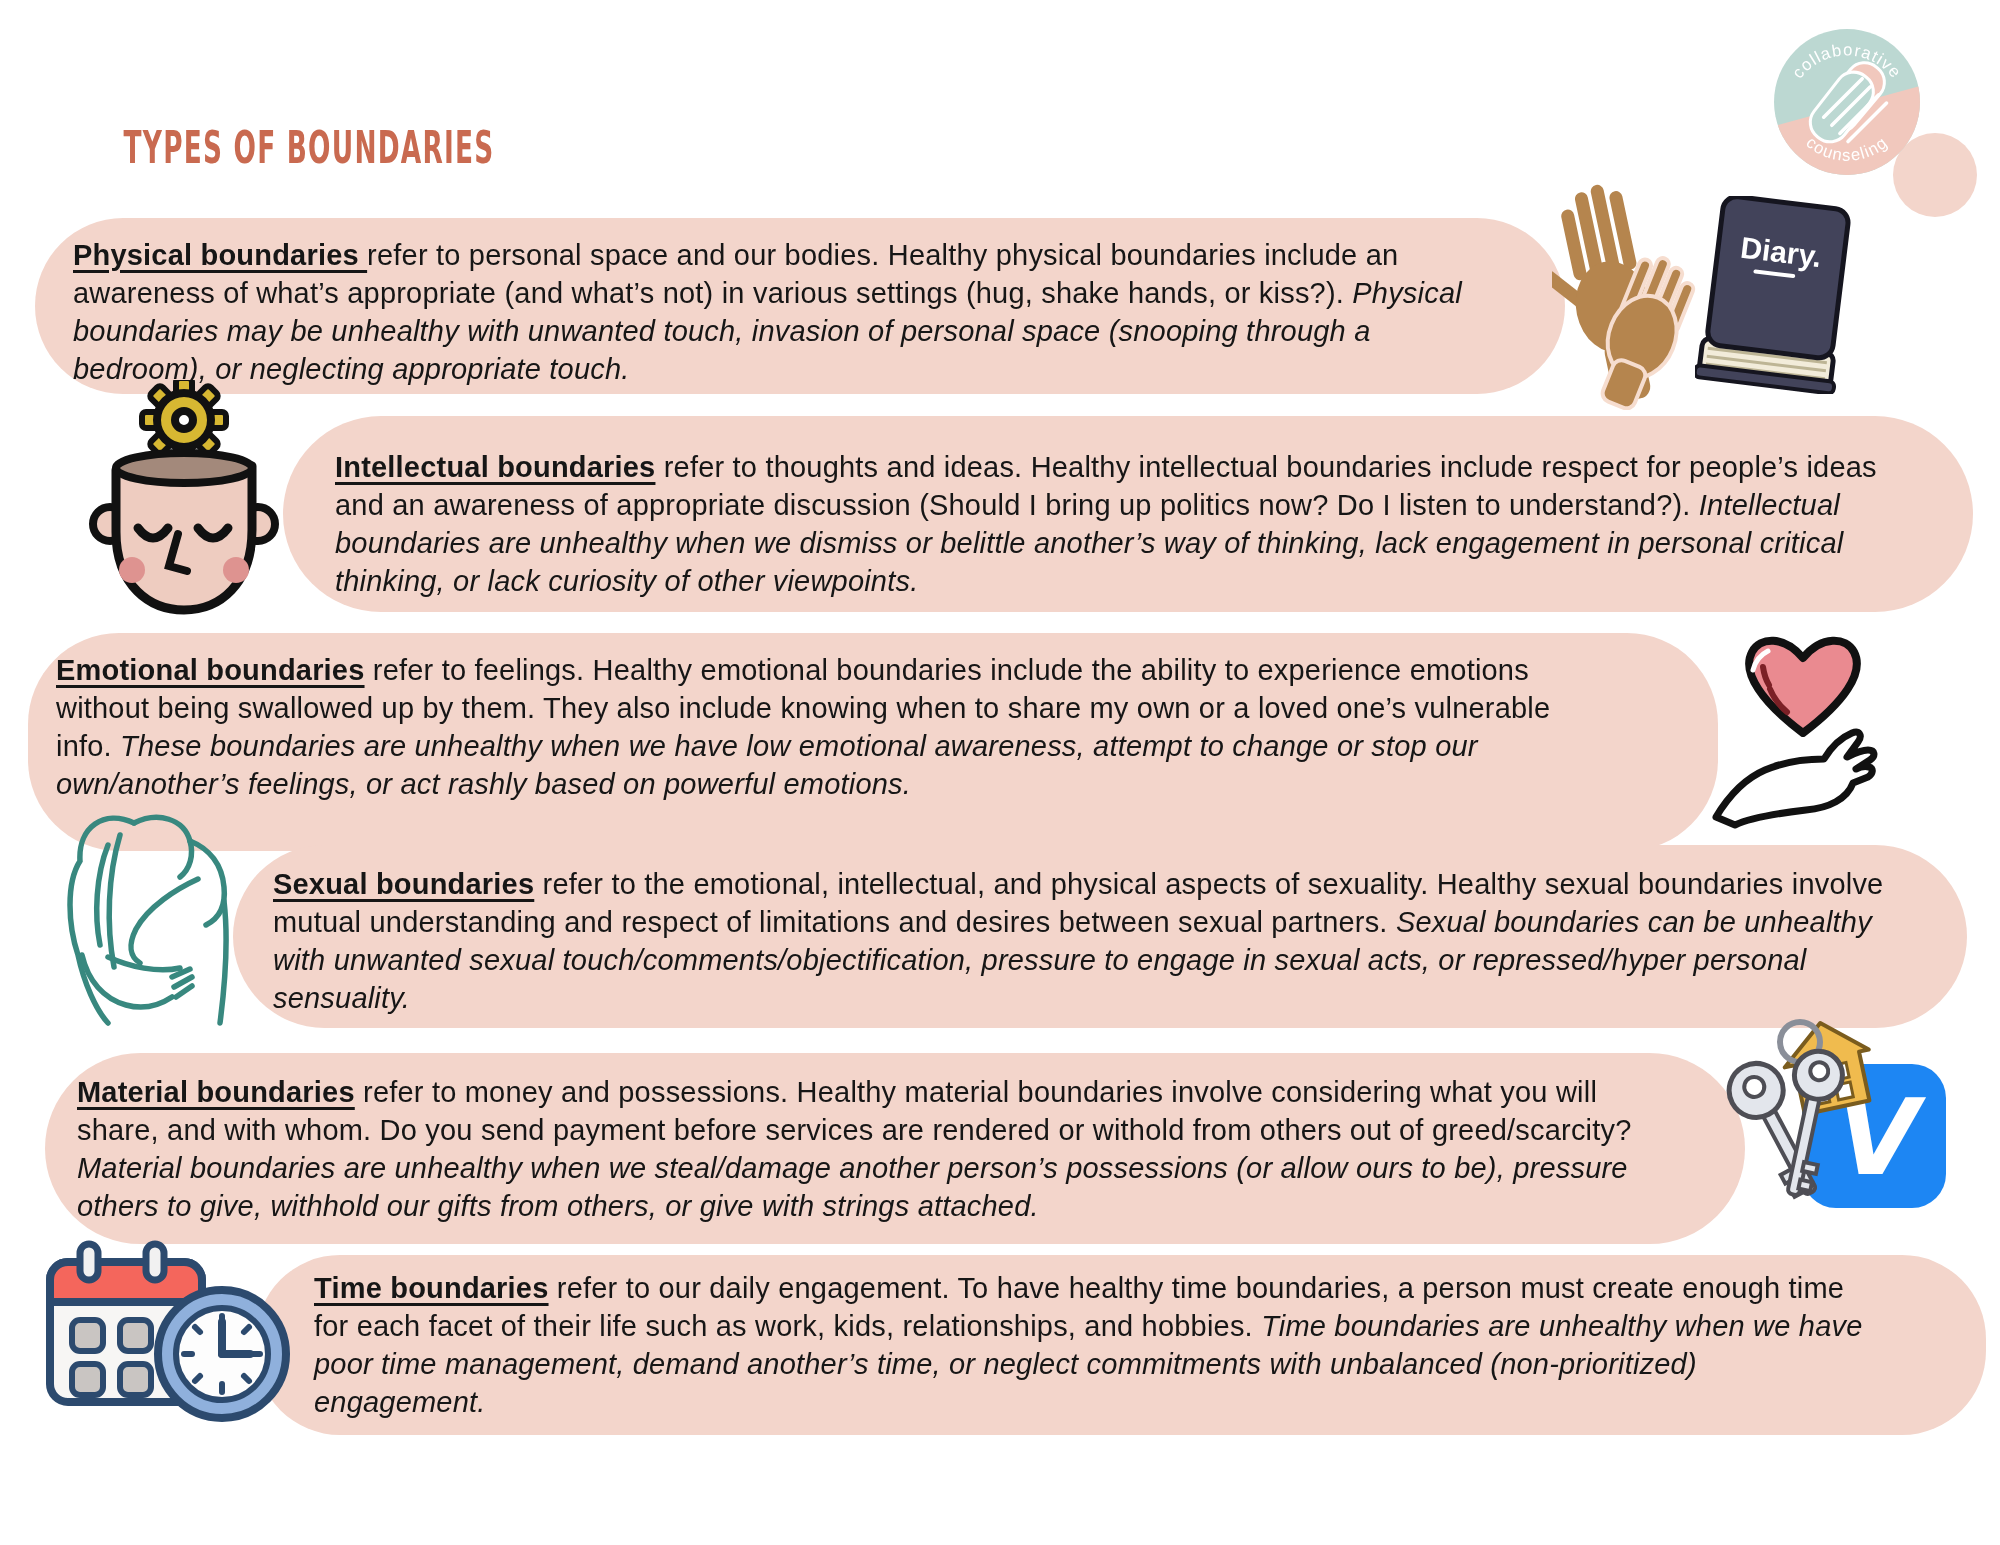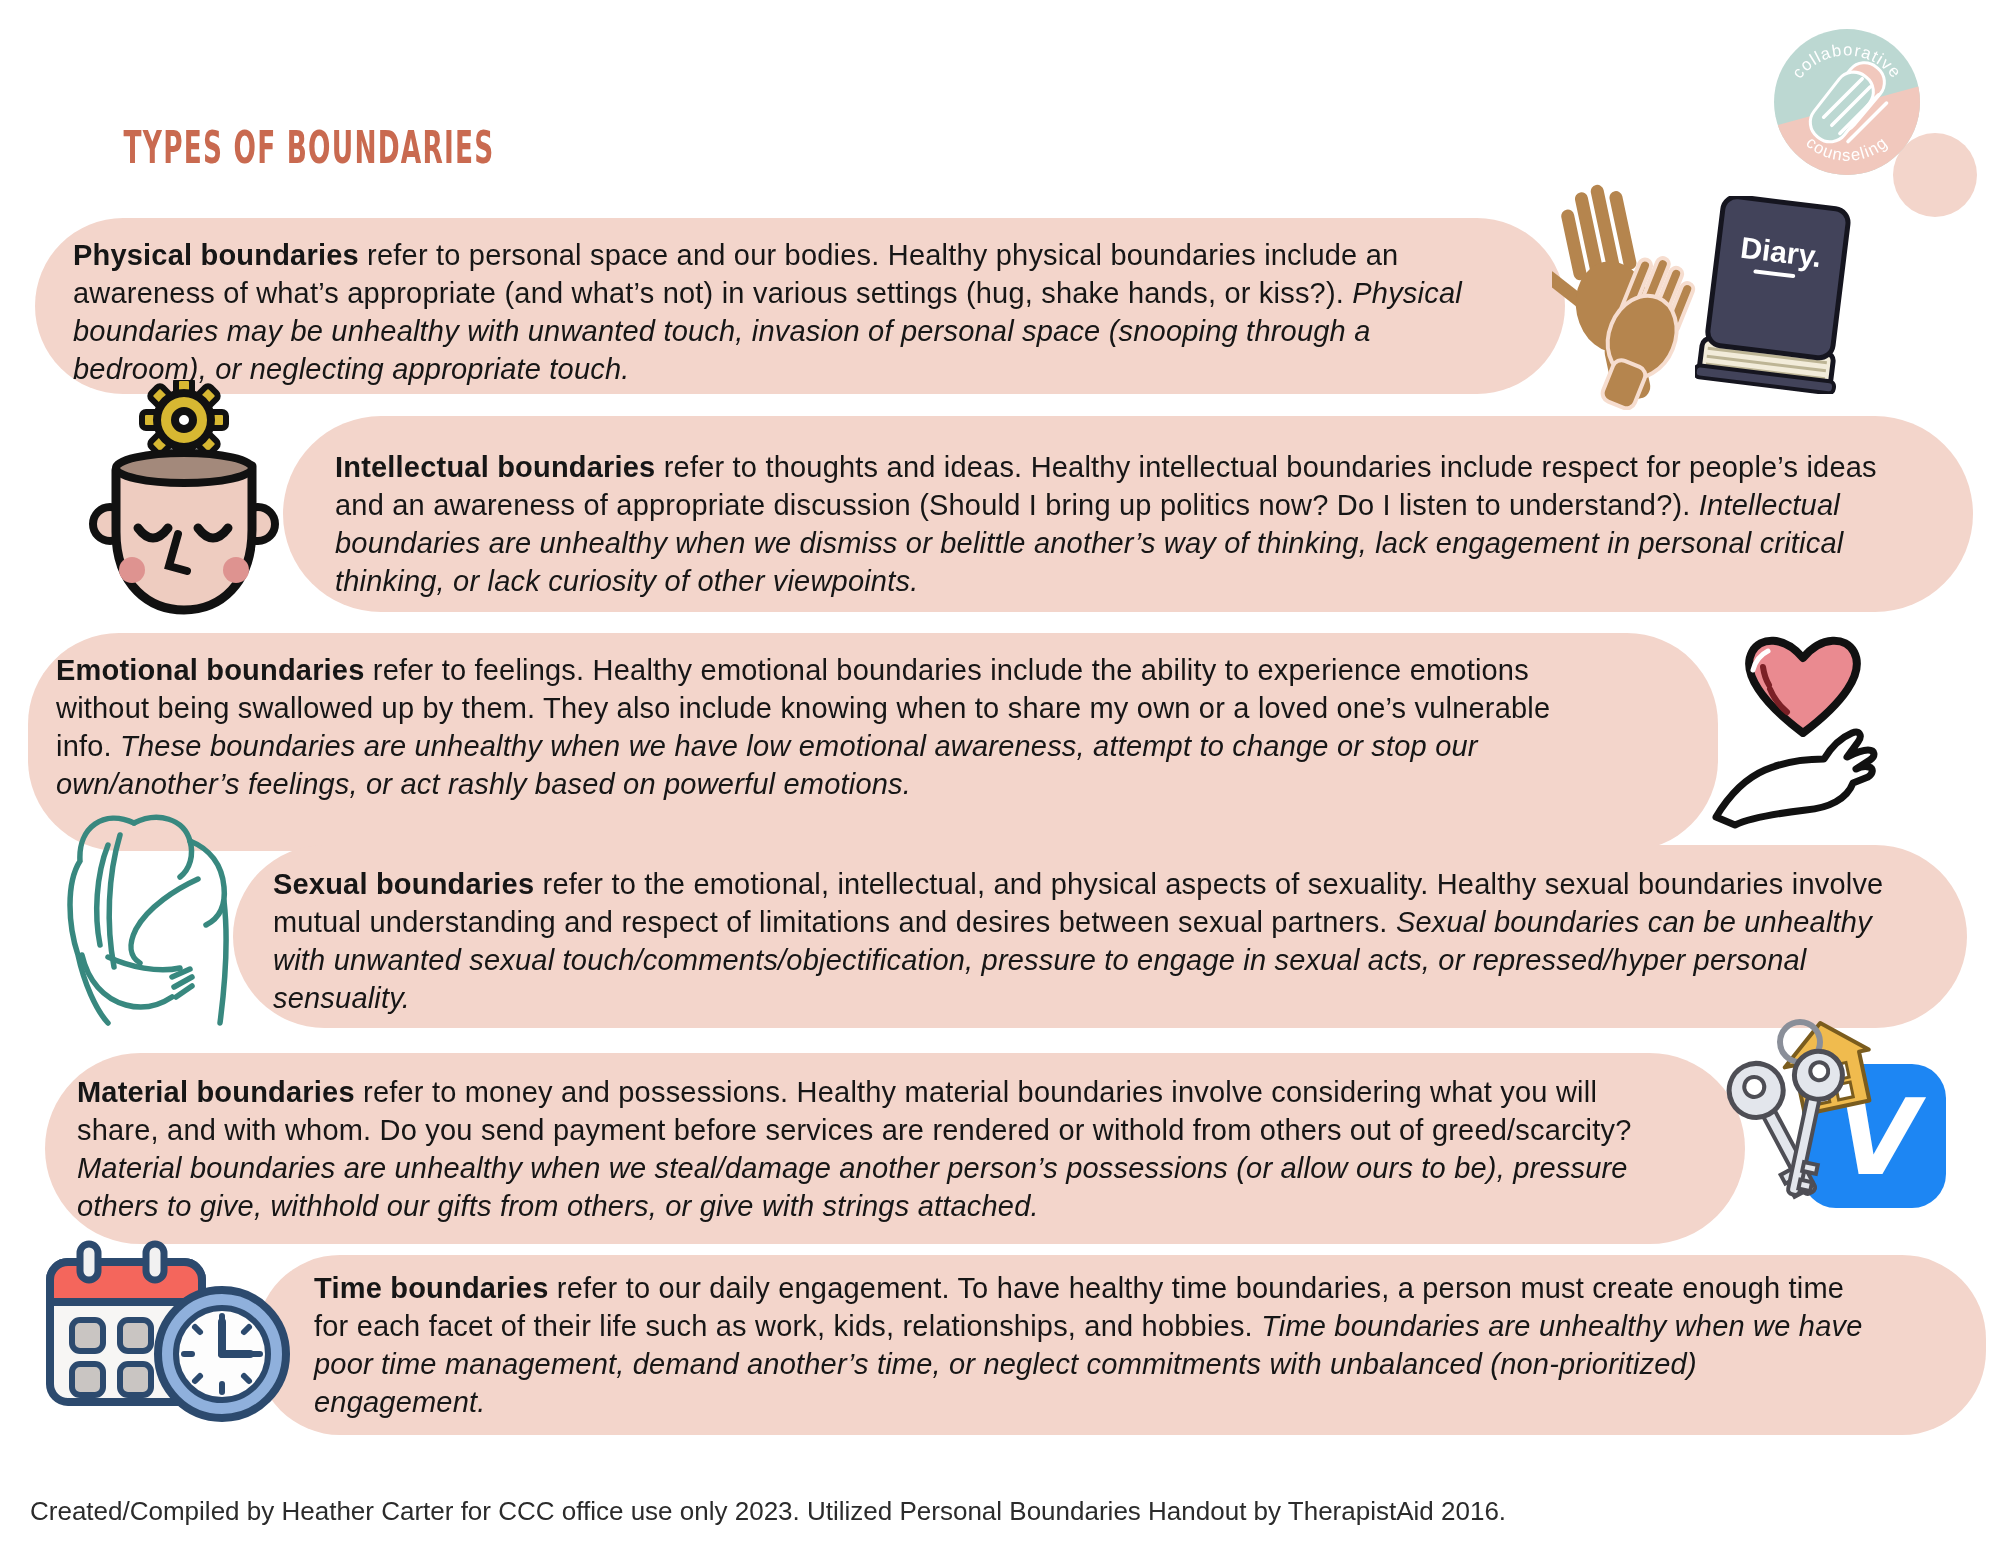--- a/index.html
+++ b/index.html
@@ -11,21 +11,21 @@
       font-family:"DejaVu Sans",sans-serif;font-weight:bold;font-size:86px;letter-spacing:3px;
       color:#1f8381;-webkit-text-stroke:3px #121212;
       text-shadow:6px 6px 0 rgba(25,100,98,0.40);white-space:nowrap;}
   .subtitle-wrap{position:absolute;left:0;top:122px;width:1540px;text-align:left;z-index:3;}
   .page-subtitle{display:inline-block;transform:scaleX(0.60);transform-origin:center;
       font-family:"DejaVu Sans",sans-serif;font-weight:bold;font-size:44px;letter-spacing:2px;
       color:#c96a50;white-space:nowrap;}
   
   .card{position:absolute;background:#f3d5cb;box-sizing:border-box;z-index:1;}
   .card p{margin:0;font-size:29px;line-height:38px;color:#161616;letter-spacing:0.2px;}
-  .lead{font-weight:bold;text-decoration-thickness:2.5px;text-underline-offset:5px;}
+  .lead{font-weight:bold;text-decoration:underline;text-decoration-thickness:2.5px;text-underline-offset:5px;}
   .ital{font-style:italic;}
   .icon{position:absolute;z-index:2;}
   .footer{position:absolute;left:30px;top:1496px;font-size:26px;color:#2b2b2b;z-index:1;}
   .deco{position:absolute;border-radius:50%;background:#f3d5cb;z-index:0;}
 </style>
 </head>
 <body>
 
 <div id="canvas">
 
@@ -227,15 +227,14 @@
       <line x1="210" y1="114" x2="218" y2="114"></line>
       <line x1="153" y1="87" x2="158" y2="92"></line>
       <line x1="202" y1="136" x2="207" y2="141"></line>
       <line x1="153" y1="141" x2="158" y2="136"></line>
       <line x1="202" y1="92" x2="207" y2="87"></line>
       <line x1="180" y1="114" x2="180" y2="82" stroke-width="8"></line>
       <line x1="180" y1="114" x2="208" y2="114" stroke-width="8"></line>
     </g>
   </svg>
 
-  <div class="footer">Created/Compiled by Heather Carter for CCC office use only 2023. Utilized Personal Boundaries Handout by TherapistAid 2016.</div>
 
 </div>
 
 </body></html>

